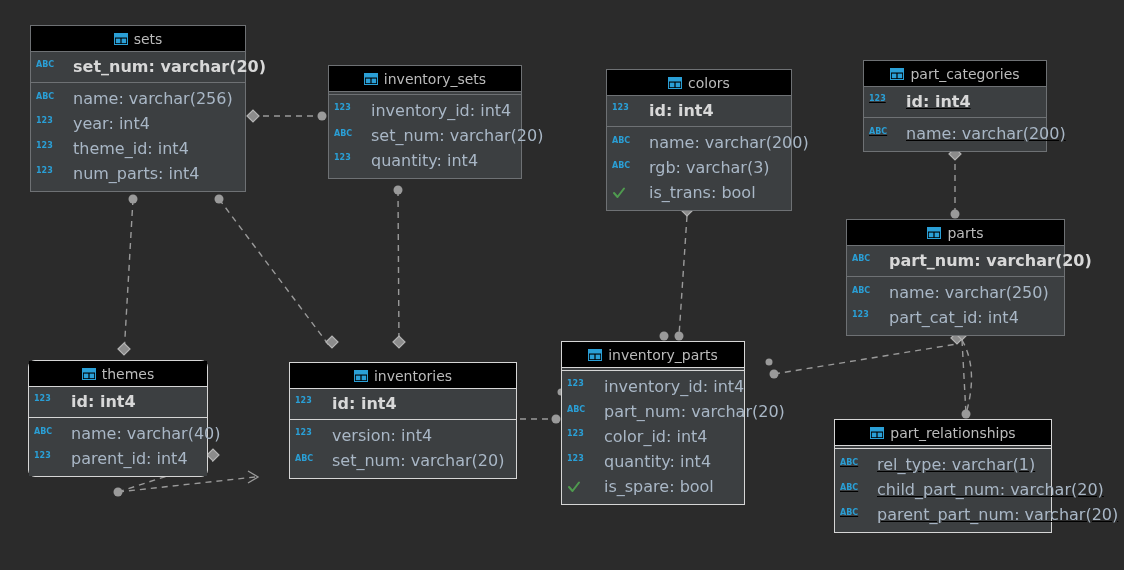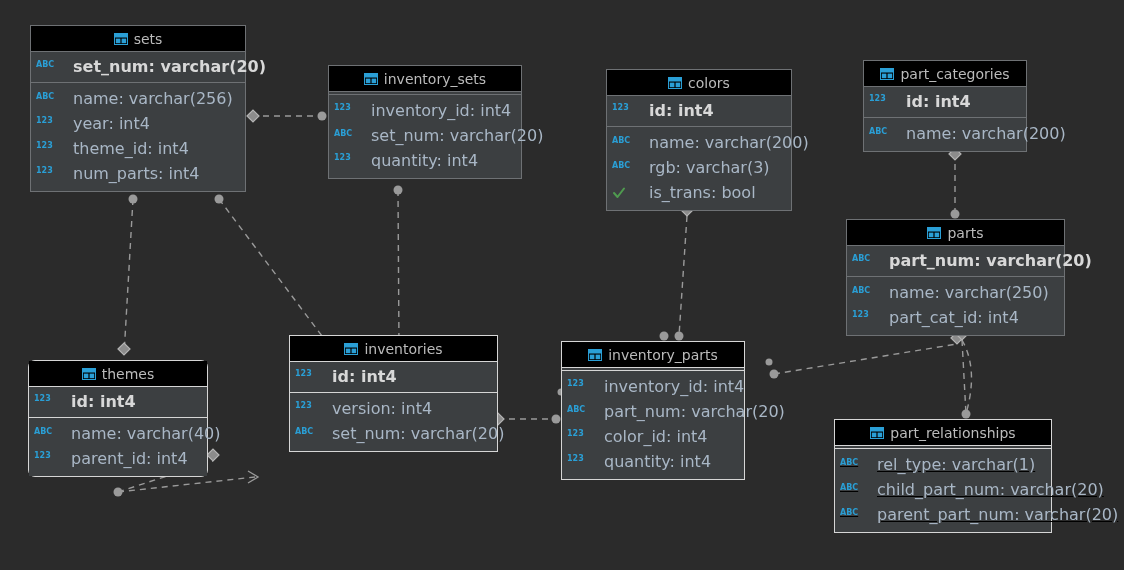--- a/index.html
+++ b/index.html
@@ -254,21 +254,21 @@
           <span class="col-label">rgb: varchar(3)</span>
         </div>
         <div class="col-row">
           <span class="ico ico-check"><svg width="14" height="14" viewBox="0 0 14 14">
               <path d="M2 7 L5.5 11 L12 2.5" stroke="#4f9b4f" stroke-width="2" fill="none" stroke-linecap="round" stroke-linejoin="round"></path>
             </svg></span>
           <span class="col-label">is_trans: bool</span>
         </div>
       </div>
     </div>
-    <div class="table-node" style="left: 863px; top: 60px; width: 164px;">
+    <div class="table-node" style="left: 863px; top: 60px; width: 184px; text-decoration: underline;">
       <div class="tbl-header">
         <span class="ico"><svg width="14" height="12" viewBox="0 0 14 12">
             <rect x="0.5" y="0.5" width="13" height="11" fill="none" stroke="#2a9fd6" stroke-width="1"></rect>
             <rect x="1" y="1" width="12" height="3.5" fill="#2a9fd6"></rect>
             <rect x="1.8" y="5.6" width="4.6" height="4.6" fill="#2a9fd6"></rect>
             <rect x="7.6" y="5.6" width="4.6" height="4.6" fill="#2a9fd6"></rect>
           </svg></span>
         <span class="tbl-title">part_categories</span>
       </div>
       <div class="pk-section">
@@ -331,21 +331,21 @@
         <div class="col-row">
           <span class="ico ico-abc">ABC</span>
           <span class="col-label">name: varchar(40)</span>
         </div>
         <div class="col-row">
           <span class="ico ico-num">123</span>
           <span class="col-label">parent_id: int4</span>
         </div>
       </div>
     </div>
-    <div class="table-node selected" style="left: 289px; top: 335px; width: 209px;">
+    <div class="table-node selected" style="left: 289px; top: 362px; width: 228px;">
       <div class="tbl-header">
         <span class="ico"><svg width="14" height="12" viewBox="0 0 14 12">
             <rect x="0.5" y="0.5" width="13" height="11" fill="none" stroke="#2a9fd6" stroke-width="1"></rect>
             <rect x="1" y="1" width="12" height="3.5" fill="#2a9fd6"></rect>
             <rect x="1.8" y="5.6" width="4.6" height="4.6" fill="#2a9fd6"></rect>
             <rect x="7.6" y="5.6" width="4.6" height="4.6" fill="#2a9fd6"></rect>
           </svg></span>
         <span class="tbl-title">inventories</span>
       </div>
       <div class="pk-section">
@@ -386,20 +386,26 @@
           <span class="col-label">part_num: varchar(20)</span>
         </div>
         <div class="col-row">
           <span class="ico ico-num">123</span>
           <span class="col-label">color_id: int4</span>
         </div>
         <div class="col-row">
           <span class="ico ico-num">123</span>
           <span class="col-label">quantity: int4</span>
         </div>
+        <div class="col-row">
+          <span class="ico ico-check"><svg width="14" height="14" viewBox="0 0 14 14">
+              <path d="M2 7 L5.5 11 L12 2.5" stroke="#4f9b4f" stroke-width="2" fill="none" stroke-linecap="round" stroke-linejoin="round"></path>
+            </svg></span>
+          <span class="col-label">is_spare: bool</span>
+        </div>
       </div>
     </div>
     <div class="table-node selected" style="left: 834px; top: 419px; width: 218px; text-decoration: underline;">
       <div class="tbl-header">
         <span class="ico"><svg width="14" height="12" viewBox="0 0 14 12">
             <rect x="0.5" y="0.5" width="13" height="11" fill="none" stroke="#2a9fd6" stroke-width="1"></rect>
             <rect x="1" y="1" width="12" height="3.5" fill="#2a9fd6"></rect>
             <rect x="1.8" y="5.6" width="4.6" height="4.6" fill="#2a9fd6"></rect>
             <rect x="7.6" y="5.6" width="4.6" height="4.6" fill="#2a9fd6"></rect>
           </svg></span>

